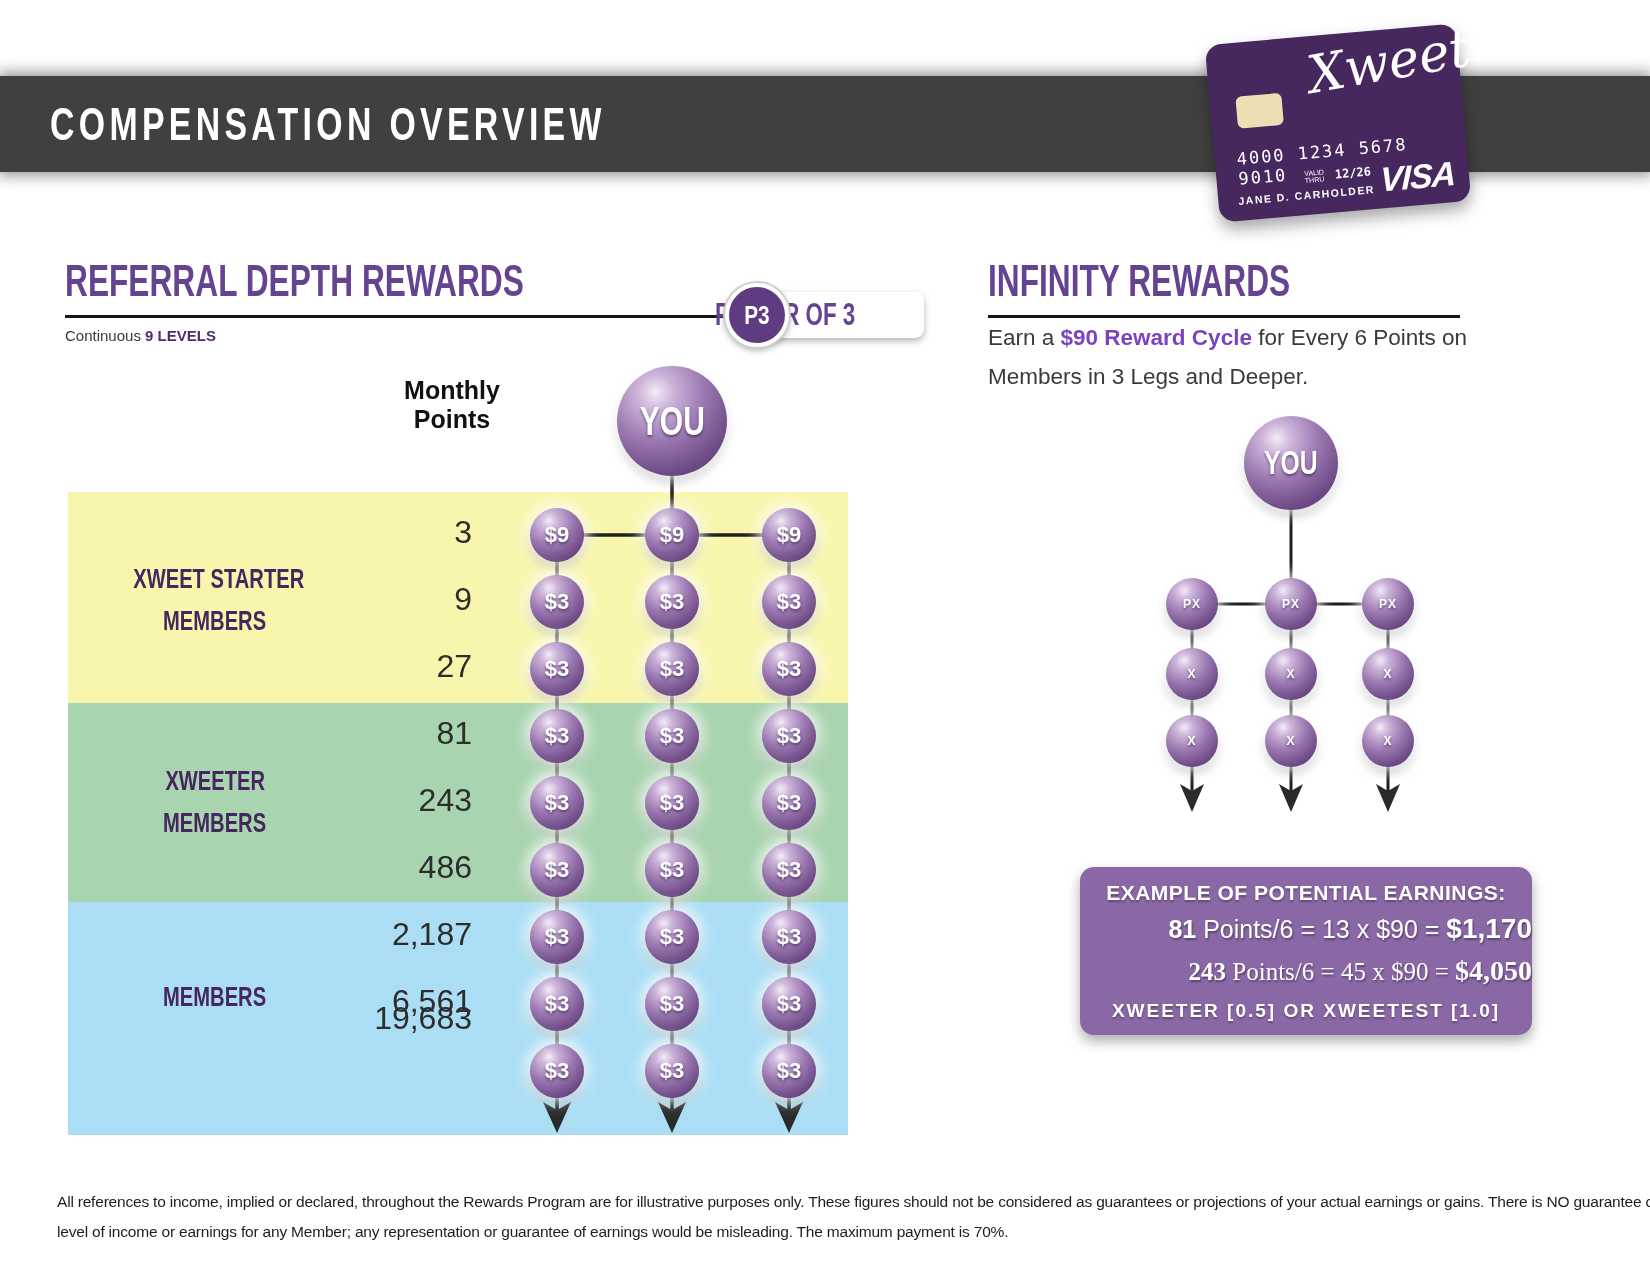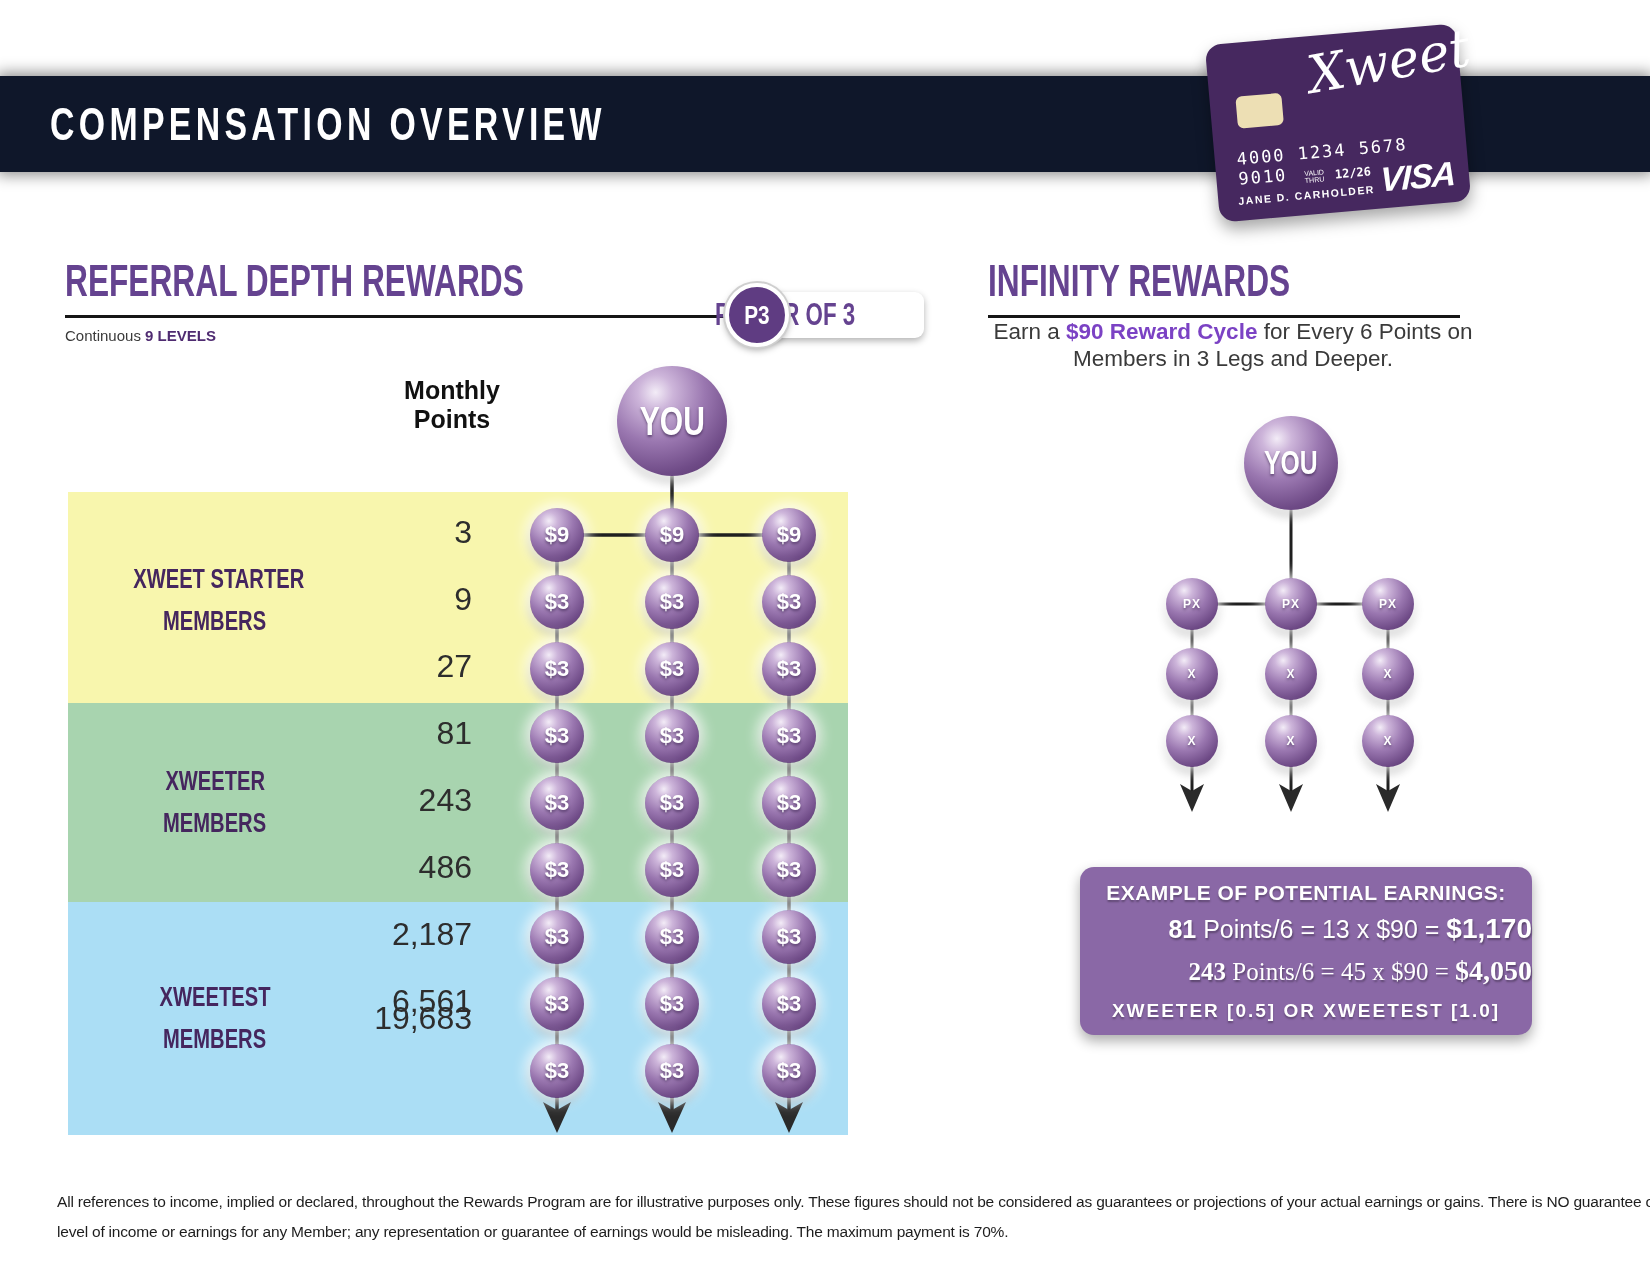--- a/index.html
+++ b/index.html
@@ -4,21 +4,21 @@
 <style>
   html,body{margin:0;padding:0;background:#fff;}
   .page{position:relative;width:1650px;height:1275px;background:#ffffff;overflow:hidden;
         font-family:"Liberation Sans",sans-serif;}
 
   
   .cond{display:inline-block;font-weight:700;transform:scaleX(.72);transform-origin:left center;white-space:nowrap;}
   .cond-c{display:inline-block;font-weight:700;transform:scaleX(.72);transform-origin:center center;white-space:nowrap;}
 
   
-  .banner{position:absolute;left:0;top:76px;width:1650px;height:96px;background:#0f172a;
+  .banner{position:absolute;left:0;top:76px;width:1650px;height:96px;background:#404040;
           box-shadow:0 0 14px 3px rgba(0,0,0,.45);z-index:4;}
   .banner-title{color:#fff;font-size:47px;letter-spacing:6px;line-height:96px;margin-left:50px;}
 
   
   .card{position:absolute;left:1212px;top:34px;width:252px;height:178px;background:#46285f;
         border-radius:16px;transform:rotate(-5deg);box-shadow:0 8px 16px rgba(0,0,0,.35);z-index:5;}
   .chip{position:absolute;left:26px;top:54px;width:46px;height:32px;background:#eddfb4;border-radius:6px;}
   .card-script{position:absolute;left:100px;top:2px;color:#fff;font-family:"DejaVu Serif",serif;
                font-style:italic;font-size:52px;transform:rotate(-5deg);}
   .card-num{position:absolute;left:22px;top:106px;color:#fff;font-family:"DejaVu Sans Mono",monospace;
@@ -44,22 +44,22 @@
               border-radius:9px;box-shadow:0 3px 7px rgba(0,0,0,.3);z-index:3;
               display:flex;align-items:center;justify-content:flex-end;padding-right:14px;box-sizing:border-box;}
   .badge-pill .cond{font-size:31px;color:#654390;}
   .badge-circle{position:absolute;left:725px;top:283px;width:64px;height:64px;border-radius:50%;
                 background:#5f3c82;border:4px solid #fff;box-sizing:border-box;z-index:4;
                 box-shadow:0 0 0 2px #cfcfcf,0 3px 7px rgba(0,0,0,.35);
                 display:flex;align-items:center;justify-content:center;}
   .badge-circle span{color:#fff;font-weight:bold;font-size:26px;transform:scaleX(.8);}
 
   
-  .inf-desc{position:absolute;left:988px;top:318px;width:490px;font-size:22.5px;line-height:27px;
-            color:#3a3a3a;z-index:2;text-align:center;}
+  .inf-desc{position:absolute;left:988px;top:318px;width:490px;font-size:22.5px;line-height:39px;
+            color:#3a3a3a;z-index:2;}
   .inf-desc .hl{font-weight:bold;color:#7b42c4;}
 
   
   .mp-label{position:absolute;left:352px;top:376px;width:200px;text-align:center;font-weight:bold;
             color:#111;font-size:25px;line-height:29px;z-index:2;}
 
   
   .band{position:absolute;left:68px;width:780px;z-index:0;}
   .band-1{top:492px;height:211px;}
   .band-2{top:703px;height:199px;}
@@ -178,21 +178,20 @@
 
   <div class="grp-label grp-1">
     <div><span class="cond-c">XWEET STARTER</span></div>
     <div><span class="cond-c">MEMBERS</span></div>
   </div>
   <div class="grp-label grp-2">
     <div><span class="cond-c">XWEETER</span></div>
     <div><span class="cond-c">MEMBERS</span></div>
   </div>
   <div class="grp-label grp-3">
-    <div><span class="cond-c">XWEETEST</span></div>
     <div><span class="cond-c">MEMBERS</span></div>
   </div>
 
   <div id="points-col">
       <div class="pts-num" style="top: 514px;">3</div>
       <div class="pts-num" style="top: 581px;">9</div>
       <div class="pts-num" style="top: 648px;">27</div>
       <div class="pts-num" style="top: 715px;">81</div>
       <div class="pts-num" style="top: 782px;">243</div>
       <div class="pts-num" style="top: 849px;">486</div>

